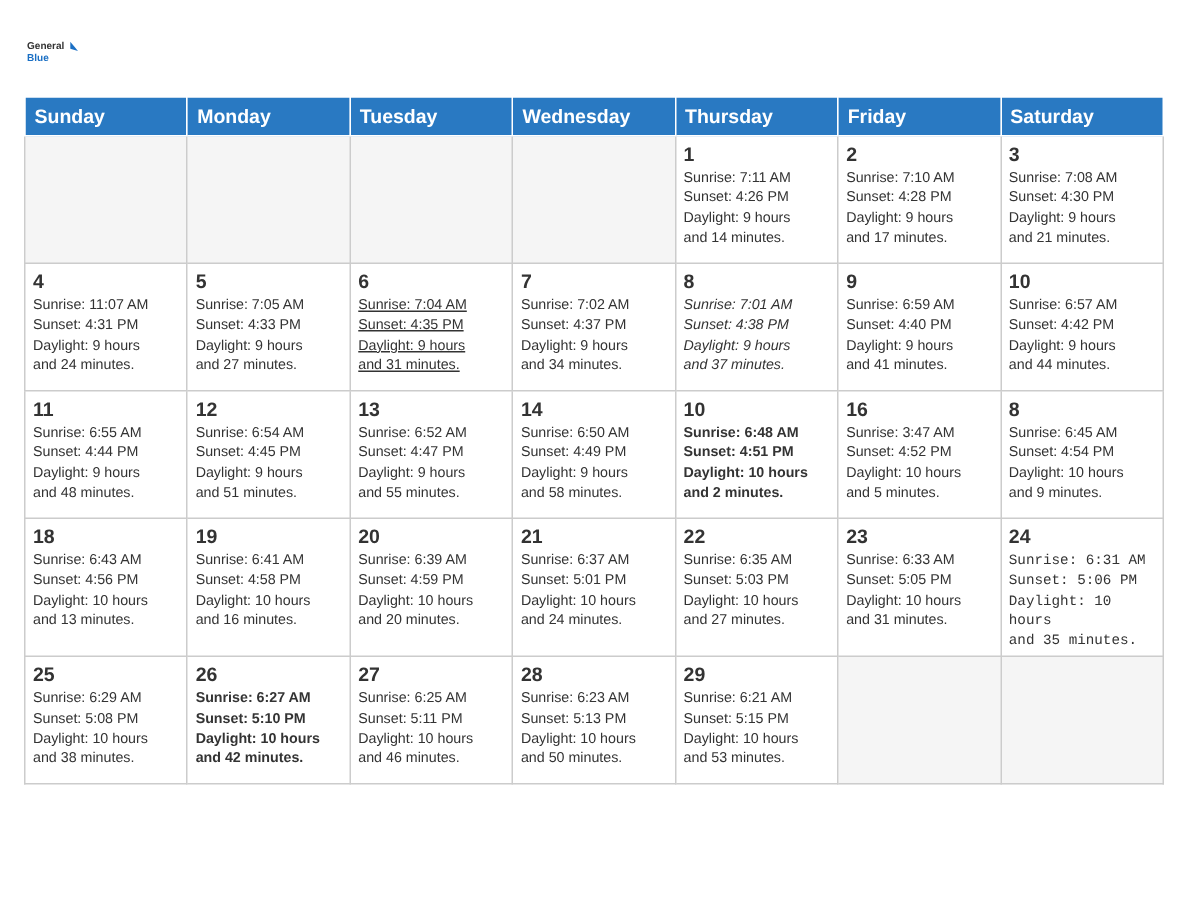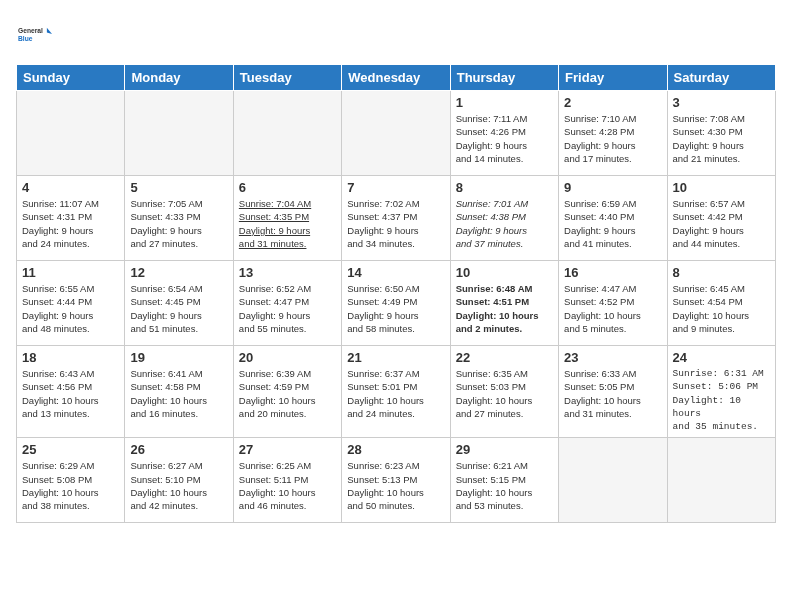--- a/index.html
+++ b/index.html
@@ -208,21 +208,21 @@
         </td>
         <td>
           <span class="day-num">10</span>
           <div class="day-info" style="white-space: pre-line; font-weight: bold;">Sunrise: 6:48 AM
 Sunset: 4:51 PM
 Daylight: 10 hours
 and 2 minutes.</div>
         </td>
         <td>
           <span class="day-num">16</span>
-          <div class="day-info" style="white-space: pre-line;">Sunrise: 4:47 AM
+          <div class="day-info" style="white-space: pre-line;">Sunrise: 3:47 AM
 Sunset: 4:52 PM
 Daylight: 10 hours
 and 5 minutes.</div>
         </td>
         <td>
           <span class="day-num">8</span>
           <div class="day-info" style="white-space: pre-line;">Sunrise: 6:45 AM
 Sunset: 4:54 PM
 Daylight: 10 hours
 and 9 minutes.</div>
@@ -282,21 +282,21 @@
       <tr>
         <td>
           <span class="day-num">25</span>
           <div class="day-info" style="white-space: pre-line;">Sunrise: 6:29 AM
 Sunset: 5:08 PM
 Daylight: 10 hours
 and 38 minutes.</div>
         </td>
         <td>
           <span class="day-num">26</span>
-          <div class="day-info" style="white-space: pre-line;">Sunrise: 6:27 AM
+          <div class="day-info" style="white-space: pre-line; font-weight: bold;">Sunrise: 6:27 AM
 Sunset: 5:10 PM
 Daylight: 10 hours
 and 42 minutes.</div>
         </td>
         <td>
           <span class="day-num">27</span>
           <div class="day-info" style="white-space: pre-line;">Sunrise: 6:25 AM
 Sunset: 5:11 PM
 Daylight: 10 hours
 and 46 minutes.</div>

